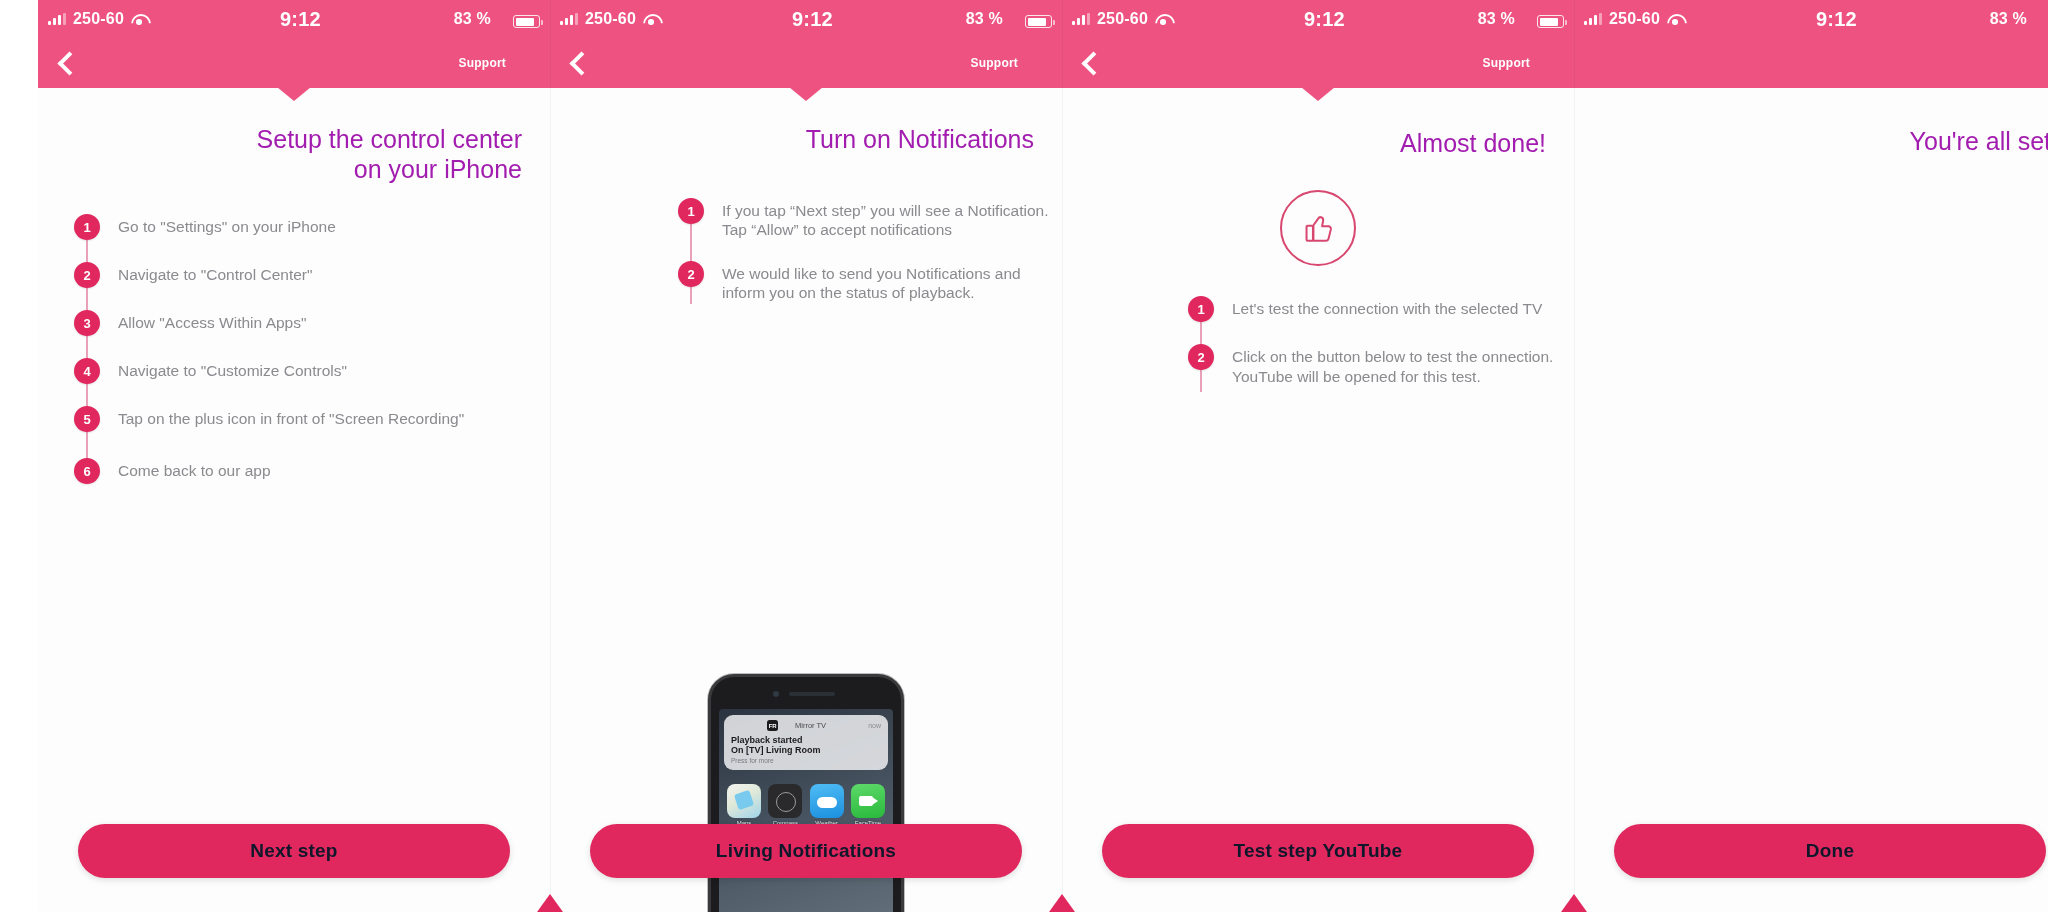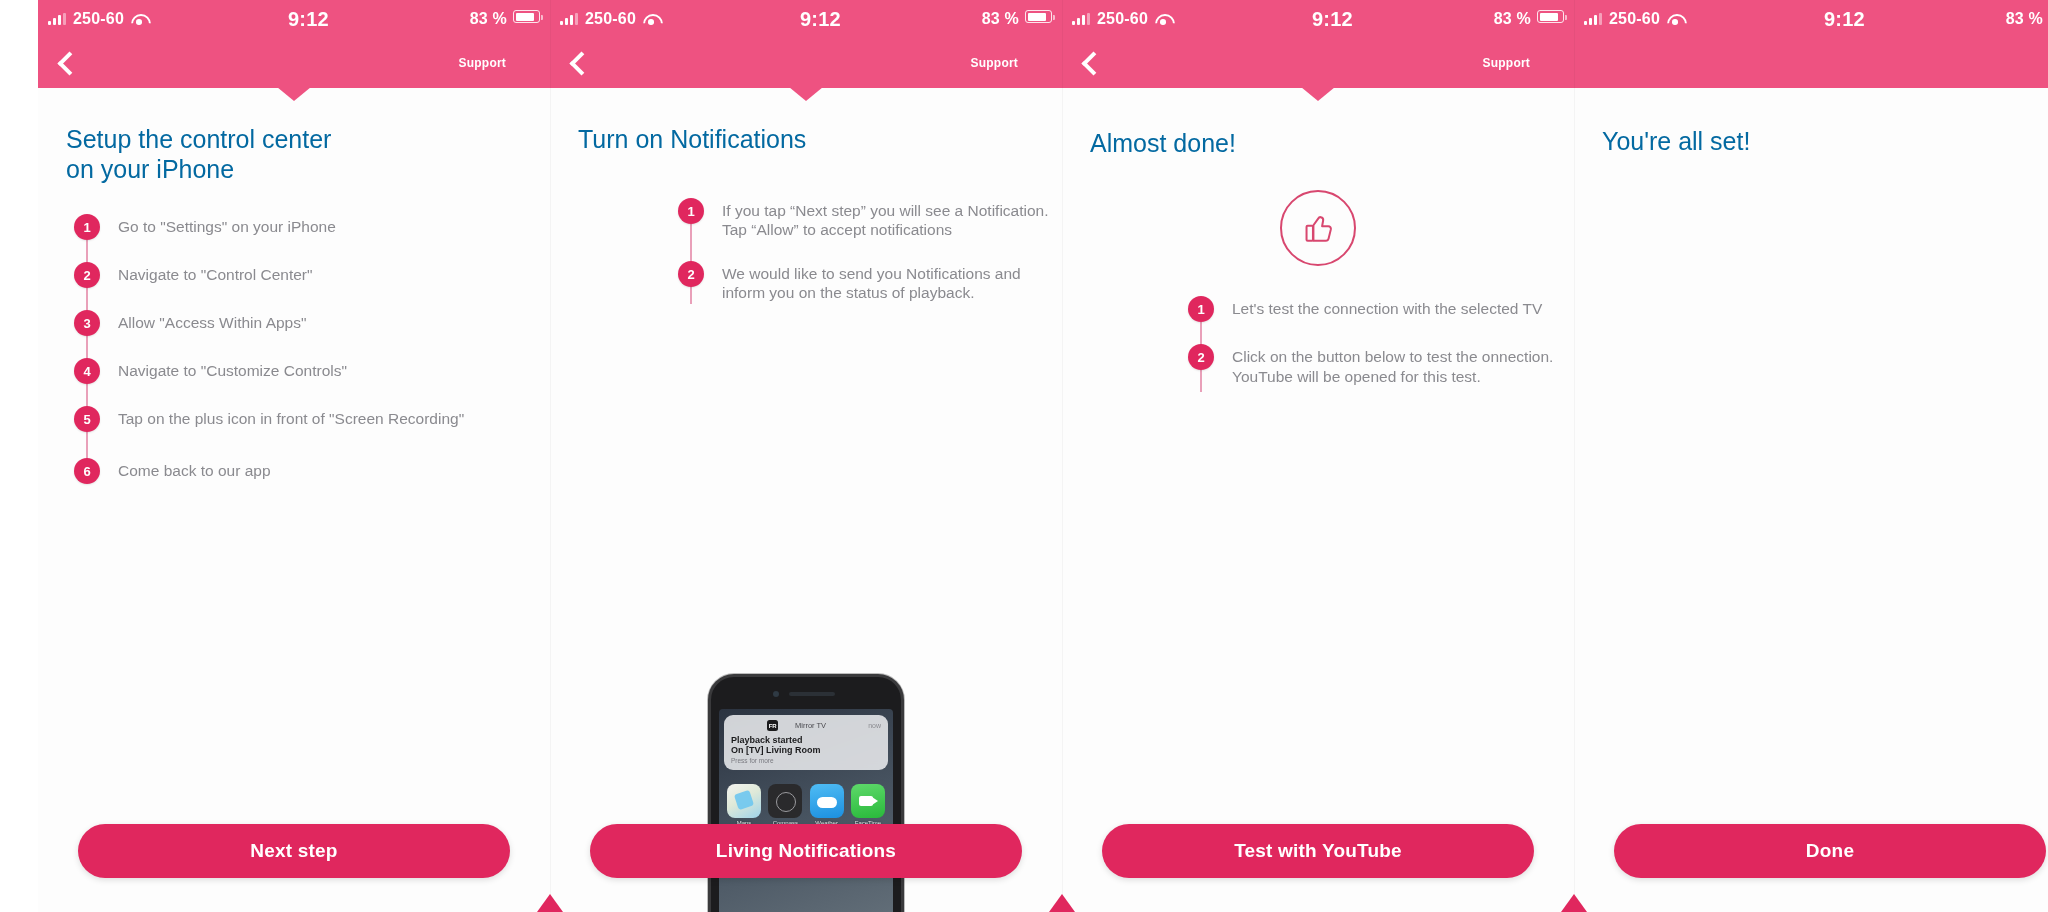--- a/index.html
+++ b/index.html
@@ -21,21 +21,21 @@
     position:relative; height:88px; flex:0 0 88px;
     background:#ee5281; color:#ffffff;
   }
   .statusbar {
     height:38px; display:flex; align-items:center;
     padding:0 10px 0 10px; font-size:16px; font-weight:bold;
     letter-spacing:.2px;
   }
   .sb-left { display:flex; align-items:center; gap:7px; flex:0 0 auto; }
   .sb-center { flex:1; text-align:center; font-size:20px; font-weight:bold; }
-  .sb-right { display:flex; align-items:flex-start; gap:6px; flex:0 0 auto; }
+  .sb-right { display:flex; align-items:flex-end; gap:22px; flex:0 0 auto; }
   .bars { display:flex; align-items:flex-end; gap:2px; height:12px; }
   .bars i { display:block; width:3px; background:#ffffff; border-radius:1px; }
   .bars i:nth-child(1){height:4px}
   .bars i:nth-child(2){height:7px}
   .bars i:nth-child(3){height:10px}
   .bars i:nth-child(4){height:12px;background:rgba(255,255,255,.45)}
   .wifi { width:16px; height:12px; position:relative; }
   .wifi::before{
     content:""; position:absolute; left:0; top:1px; width:16px; height:16px;
     border:2.4px solid #fff; border-radius:50%;
@@ -66,21 +66,21 @@
   .notch {
     position:absolute; left:50%; bottom:-13px; transform:translateX(-50%);
     width:0; height:0;
     border-left:17px solid transparent; border-right:17px solid transparent;
     border-top:14px solid #ee5281;
   }
 
   
   .body { flex:1; position:relative; padding:0 10px; }
   .title {
-    text-align:left; color:#0369a1; font-weight:300;
+    text-align:right; color:#a21caf; font-weight:300;
     font-size:25px; line-height:30px; padding:0 18px;
   }
   .s1 .title{ margin-top:36px; }
   .s2 .title{ margin-top:36px; }
   .s3 .title{ margin-top:40px; }
   .s4 .title{ margin-top:38px; }
 
   .steps { position:relative; margin-top:26px; padding-left:8px; }
   .step { display:flex; position:relative; }
   .bullet {
@@ -172,21 +172,21 @@
   .ico-facetime::after{ content:""; position:absolute; left:8px; top:12px; width:14px; height:10px;
     background:#fff; border-radius:2px; }
   .ico-facetime::before{ content:""; position:absolute; left:21px; top:13px;
     border-top:4px solid transparent; border-bottom:4px solid transparent;
     border-left:6px solid #fff; }
 
   
   .cta {
     position:absolute; left:50%; transform:translateX(-50%);
     bottom:34px; width:432px; height:54px; border-radius:27px;
-    background:#e0275e; color:#ffffff; border:none;
+    background:#e0275e; color:#0f172a; border:none;
     font-size:19px; font-weight:bold; letter-spacing:.2px;
     display:flex; align-items:center; justify-content:center;
     cursor:pointer; box-shadow:0 2px 6px rgba(0,0,0,.13);
     font-family:"Liberation Sans", sans-serif;
   }
 
   
   .botmark {
     position:absolute; bottom:0; width:0; height:0;
     border-left:13px solid transparent; border-right:13px solid transparent;
@@ -402,21 +402,21 @@
         <div class="step">
           <div class="bullet">1</div>
           <div class="steptext">Let's test the connection with the selected TV</div>
         </div>
         <div class="step">
           <div class="bullet">2</div>
           <div class="steptext">Click on the button below to test the onnection. YouTube will be opened for this test.</div>
         </div>
       </div>
 
-      <button class="cta">Test with YouTube</button>
+      <button class="cta">Test step YouTube</button>
     </div>
   </div>
 
   <div class="screen s4">
     <div class="header">
       <div class="statusbar">
         <div class="sb-left">
           <span class="bars">
               <i></i>
               <i></i>

